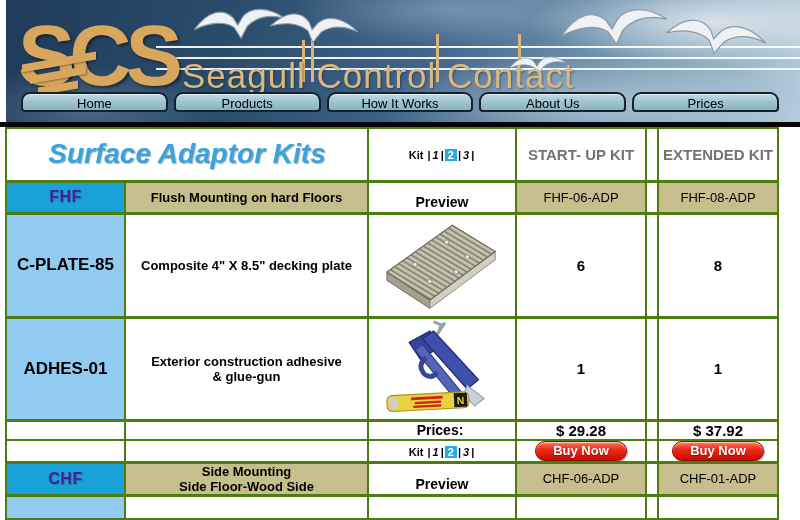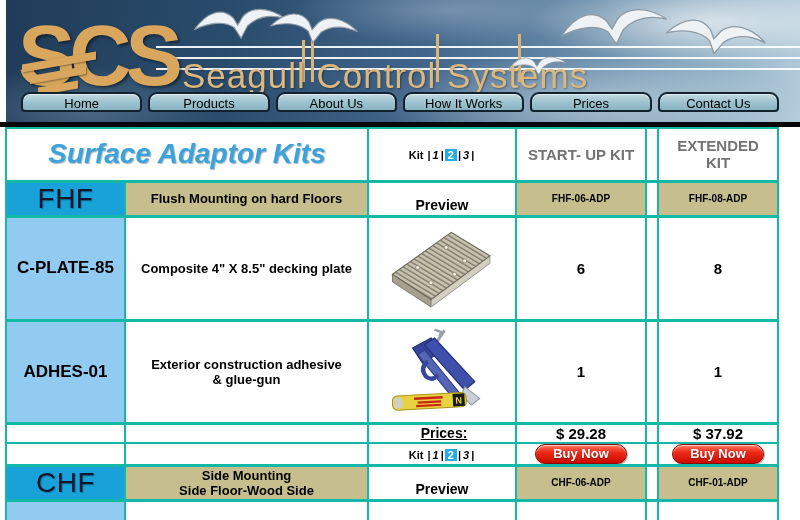--- a/index.html
+++ b/index.html
@@ -34,36 +34,36 @@
   .nav-tab { flex:1; height:20px; line-height:19px; text-align:center;
          font-size:13px; color:#000; cursor:pointer;
          background:linear-gradient(#C2DAE2, #9CC2CE 55%, #8AB4C2);
          border:2px solid #12232F; border-radius:9px 9px 4px 4px;
          box-shadow:inset 0 1px 0 rgba(255,255,255,.5); overflow:hidden; white-space:nowrap; }
   .black-strip { position:absolute; left:0; top:122px; width:800px; height:5px; background:#050608; }
 
   
   .grid-wrap { position:absolute; left:5px; top:127px; }
   table.grid { border-collapse:collapse; table-layout:fixed; width:774px; }
-  table.grid td { border:2px solid #14b8a6; padding:0 10px; text-align:center;
+  table.grid td { border:2px solid #4d7c0f; padding:0 2px; text-align:center;
                   vertical-align:middle; background:#fff; overflow:hidden; }
   tr.thick td { border-top-width:3px; }
 
   .title-cell { font-size:28px; font-weight:bold; font-style:italic; color:#3BA3DC;
                 text-shadow:1px 1px 1px rgba(110,120,130,.55); }
   .colhead { font-size:15px; font-weight:bold; color:#737373; }
-  .cyan-cell  { background:#18A2D9 !important; color:#0f172a; font-weight:normal;
-                font-size:28px; letter-spacing:.5px; text-shadow:1px 1px 1px rgba(0,0,0,.25); }
+  .cyan-cell  { background:#18A2D9 !important; color:#4c1d95; font-weight:bold;
+                font-size:16px; letter-spacing:.5px; text-shadow:1px 1px 1px rgba(0,0,0,.25); }
   .blue-cell  { background:#92CBF2 !important; font-weight:bold; font-size:17px; color:#000; }
   .olive-cell { background:#C6BE8D !important; font-weight:bold; font-size:13px; color:#000; }
   .desc  { font-weight:bold; font-size:13px; color:#000; }
-  .sku   { font-weight:bold; font-size:10px; }
+  .sku   { font-weight:normal; font-size:13px; }
   .qty   { font-weight:bold; font-size:15px; }
   .preview-cell { vertical-align:bottom !important; font-weight:bold; font-size:14px; padding-bottom:2px !important; }
-  .prices-label { text-align:left; font-weight:bold; font-size:14px; padding-right:6px !important;text-decoration:underline; }
+  .prices-label { text-align:left; font-weight:bold; font-size:14px; padding-right:6px !important; }
   .price { font-weight:bold; font-size:15px;margin-top:40px; }
 
   
   .kit { font-size:11px; font-weight:bold; color:#000; white-space:nowrap; }
   .kit .opt { font-style:italic; font-weight:bold; padding:0 1px; cursor:pointer; }
   .kit .sep { font-weight:bold; padding:0 1px; }
   .kit .ksel { background:#29ABE2; color:#fff; font-style:normal; padding:0 3px; cursor:pointer; }
 
   
   .buy-btn { display:inline-block; min-width:92px; padding:1px 10px 2px; cursor:pointer;
@@ -110,30 +110,29 @@
     </svg>
   <svg class="gull" style="left:502px; top:52px; width:60px; height:27px; transform:rotate(-4deg)">
       <use href="#gull"></use>
     </svg>
 
   <div class="logo">SCS</div>
   <div class="wing-bar" style="left:16px; top:58px; width:74px"></div>
   <div class="wing-bar" style="left:24px; top:71px; width:56px"></div>
   <div class="wing-bar" style="left:32px; top:84px; width:40px"></div>
 
-  <div class="banner-title">Seagull Control Systems</div>
+  <div class="banner-title">Seagull Control Contact</div>
 </div>
 
 <div class="nav">
   <div class="nav-tab">Home</div>
   <div class="nav-tab">Products</div>
+  <div class="nav-tab">How It Works</div>
   <div class="nav-tab">About Us</div>
-  <div class="nav-tab">How It Works</div>
   <div class="nav-tab">Prices</div>
-  <div class="nav-tab">Contact Us</div>
 </div>
 <div class="black-strip"></div>
 
 <div class="grid-wrap">
 <table class="grid">
   <colgroup>
     <col style="width:119px">
         <col style="width:243px">
         <col style="width:148px">
     <col style="width:130px">

